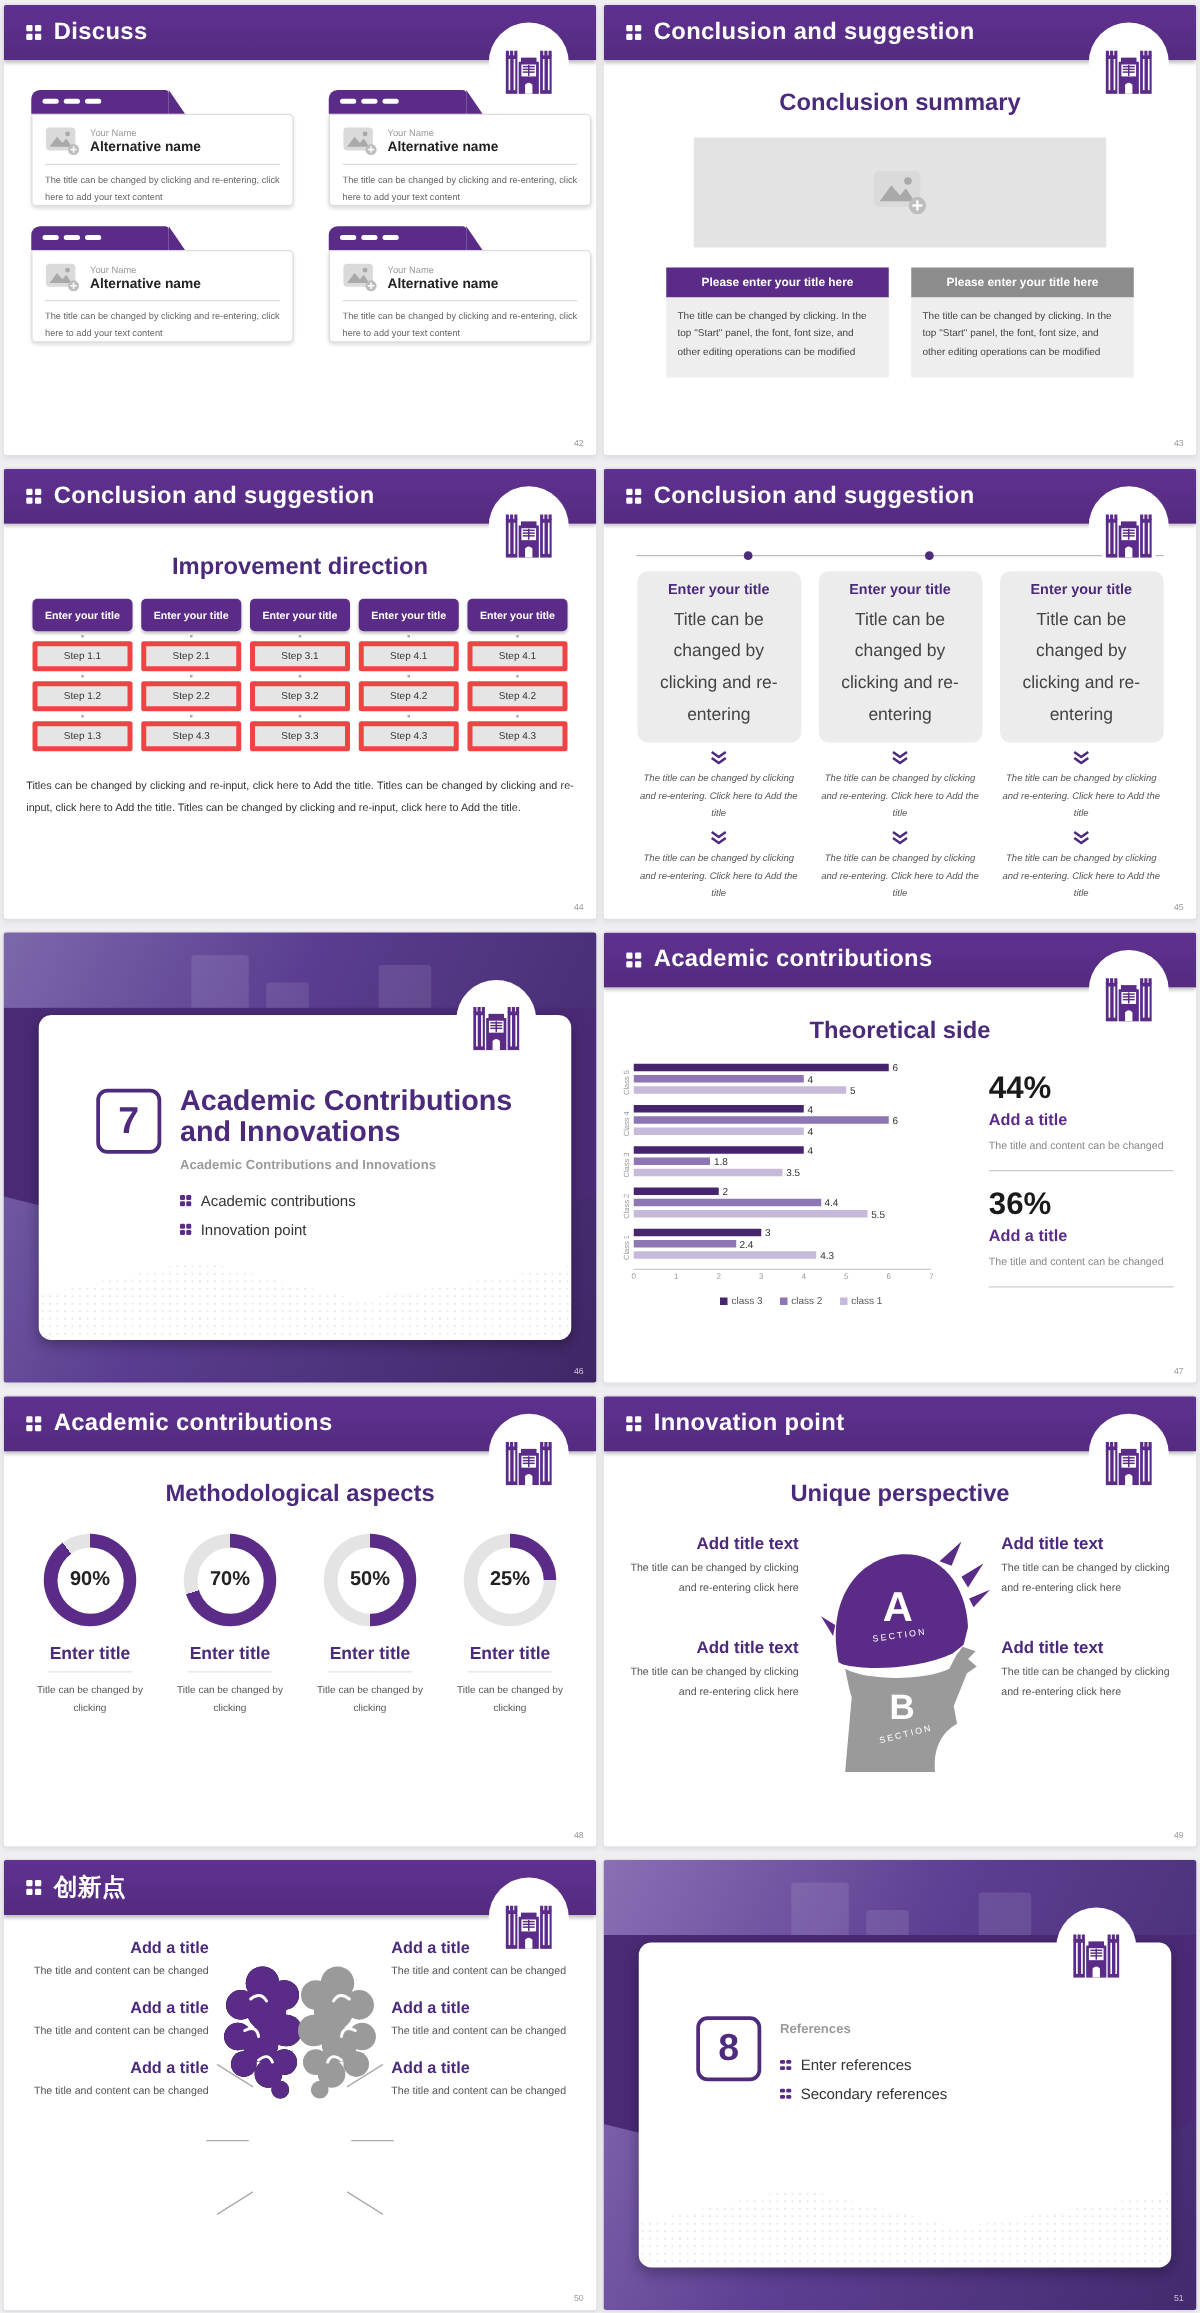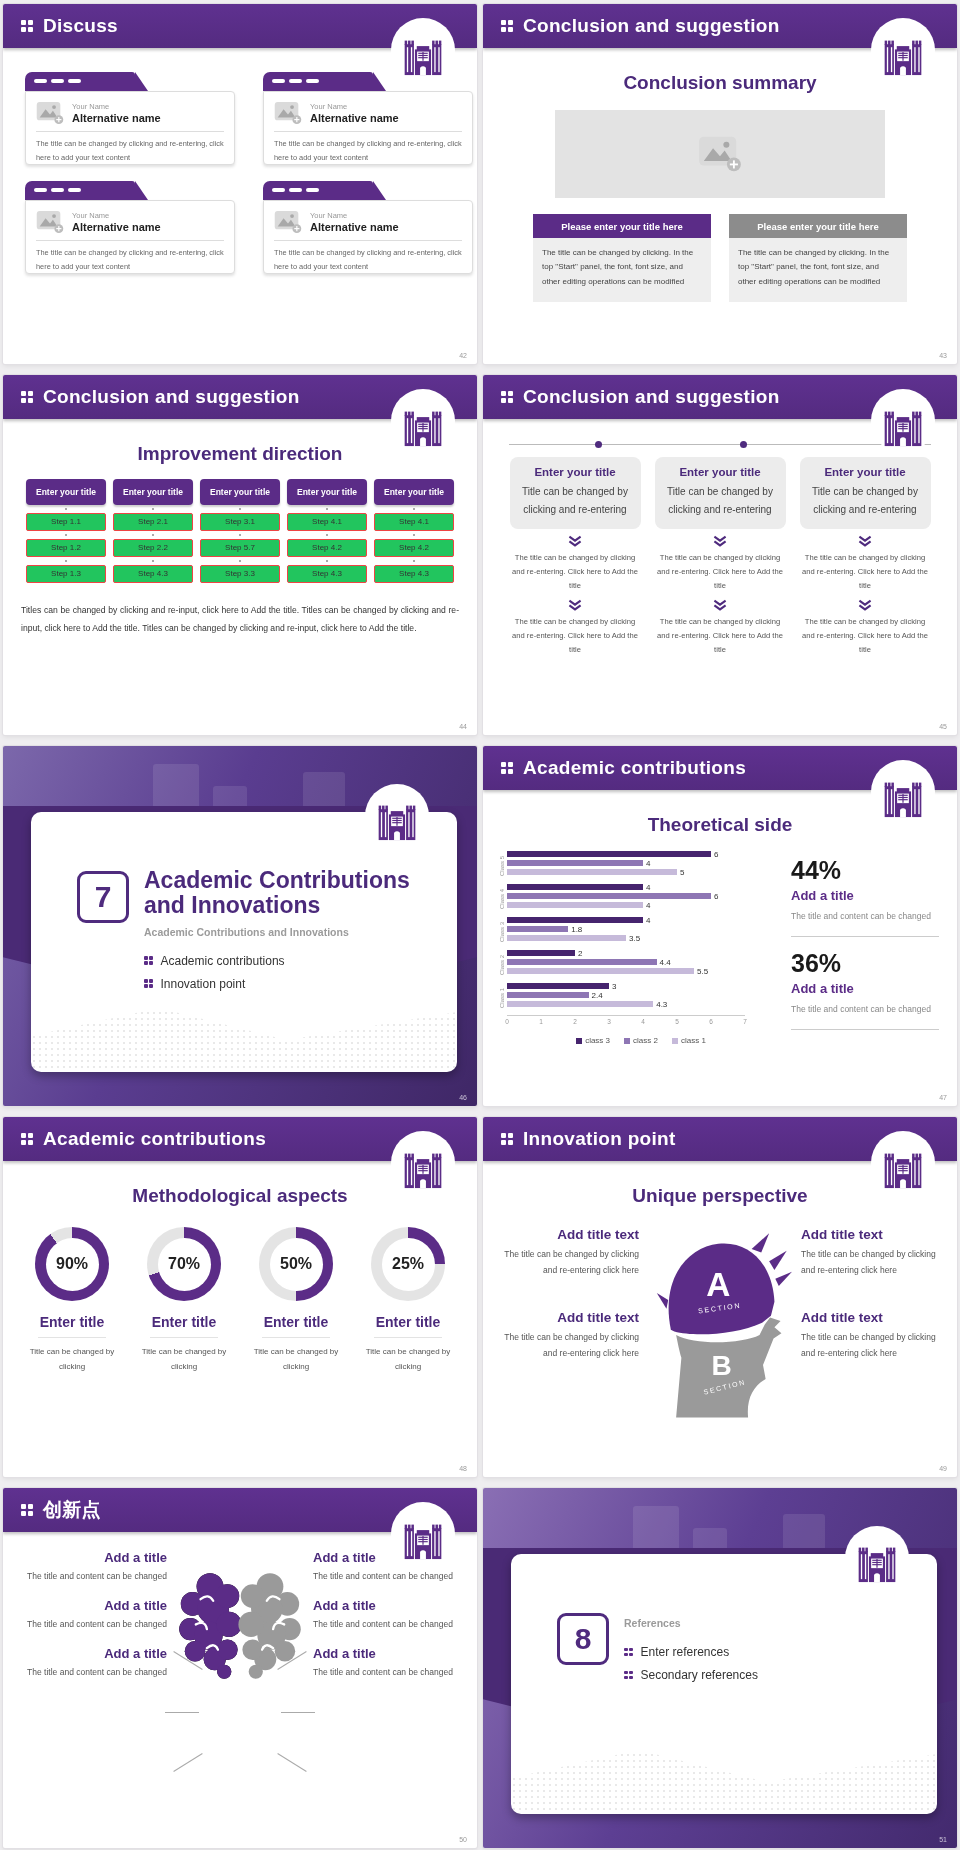--- a/index.html
+++ b/index.html
@@ -43,34 +43,34 @@
               color:#fff;font-size:9.5px;font-weight:bold;}
   .tcol .tbar.purple{background:#5b2c87;}
   .tcol .tbar.gray{background:#8c8c8c;}
   .tcol .tbody{background:#eeeeee;padding:8px 9px;font-size:8px;color:#444;line-height:1.8;min-height:48px;}
   
   .steps-row{display:flex;justify-content:center;gap:7px;margin-top:14px;}
   .scol{width:80px;text-align:center;}
   .scol .shead{background:#5b2c87;border-radius:4px;color:#fff;font-size:8.5px;font-weight:bold;
                height:26px;display:flex;align-items:center;justify-content:center;box-shadow:0 2px 2px rgba(0,0,0,.2);}
   .scol .sdot{width:2px;height:2px;background:#aaa;margin:3px auto;}
-  .scol .sstep{background:#22c55e;border:1px solid #ef4444;border-radius:2px;font-size:8px;color:#333;
+  .scol .sstep{background:#e5e5e5;border:4px solid #ef4444;border-radius:2px;font-size:8px;color:#333;
                height:16px;line-height:16px;}
   .imp-par{margin:18px 18px 0;font-size:8.6px;color:#333;line-height:2.1;text-align:justify;}
   
   .timeline{position:relative;margin:22px 26px 0;height:8px;}
   .timeline .tline{position:absolute;left:0;right:0;top:3px;border-top:1px solid #bbb;}
   .timeline .tdot{position:absolute;top:0;width:7px;height:7px;border-radius:50%;background:#4f2b7e;}
   .pa-cols{display:flex;justify-content:center;gap:14px;margin-top:8px;}
   .pacol{width:131px;text-align:center;}
   .pacard{background:#ececec;border-radius:8px;padding:9px 8px 10px;}
   .pacard .pat{font-size:11.5px;font-weight:bold;color:#4b2a7b;margin-bottom:5px;}
-  .pacard .pab{font-size:10px;color:#444;line-height:1.8;}
+  .pacard .pab{font-size:14px;color:#444;line-height:1.8;}
   .chev{margin:6px auto 4px;width:16px;height:12px;display:block;}
-  .pastep{font-size:7.6px;color:#555;line-height:1.85;}
+  .pastep{font-size:7.6px;color:#555;line-height:1.85;font-style:italic;}
   
   .section{background:linear-gradient(115deg,#8a6fb4,#5d3f93 45%,#432a6e);}
   .section .sky1,.section .sky2,.section .sky3{position:absolute;background:rgba(255,255,255,.10);border-radius:3px 3px 0 0;}
   .sky1{left:150px;top:18px;width:46px;height:80px;}
   .sky2{left:210px;top:40px;width:34px;height:58px;}
   .sky3{left:300px;top:26px;width:42px;height:72px;}
   .section .banner{position:absolute;left:0;right:0;top:60px;height:210px;background:#4a2a75;
                    clip-path:polygon(0 0,100% 0,100% 72%,50% 100%,0 72%);}
   .scard{position:absolute;left:28px;right:20px;top:66px;bottom:34px;background:#fff;border-radius:10px;
          box-shadow:0 4px 10px rgba(0,0,0,.3);}
@@ -367,21 +367,21 @@
         <div class="sdot"></div>
           <div class="sstep">Step 2.2</div>
         <div class="sdot"></div>
           <div class="sstep">Step 4.3</div>
       </div>
       <div class="scol">
         <div class="shead">Enter your title</div>
         <div class="sdot"></div>
           <div class="sstep">Step 3.1</div>
         <div class="sdot"></div>
-          <div class="sstep">Step 5.7</div>
+          <div class="sstep">Step 3.2</div>
         <div class="sdot"></div>
           <div class="sstep">Step 3.3</div>
       </div>
       <div class="scol">
         <div class="shead">Enter your title</div>
         <div class="sdot"></div>
           <div class="sstep">Step 4.1</div>
         <div class="sdot"></div>
           <div class="sstep">Step 4.2</div>
         <div class="sdot"></div>

